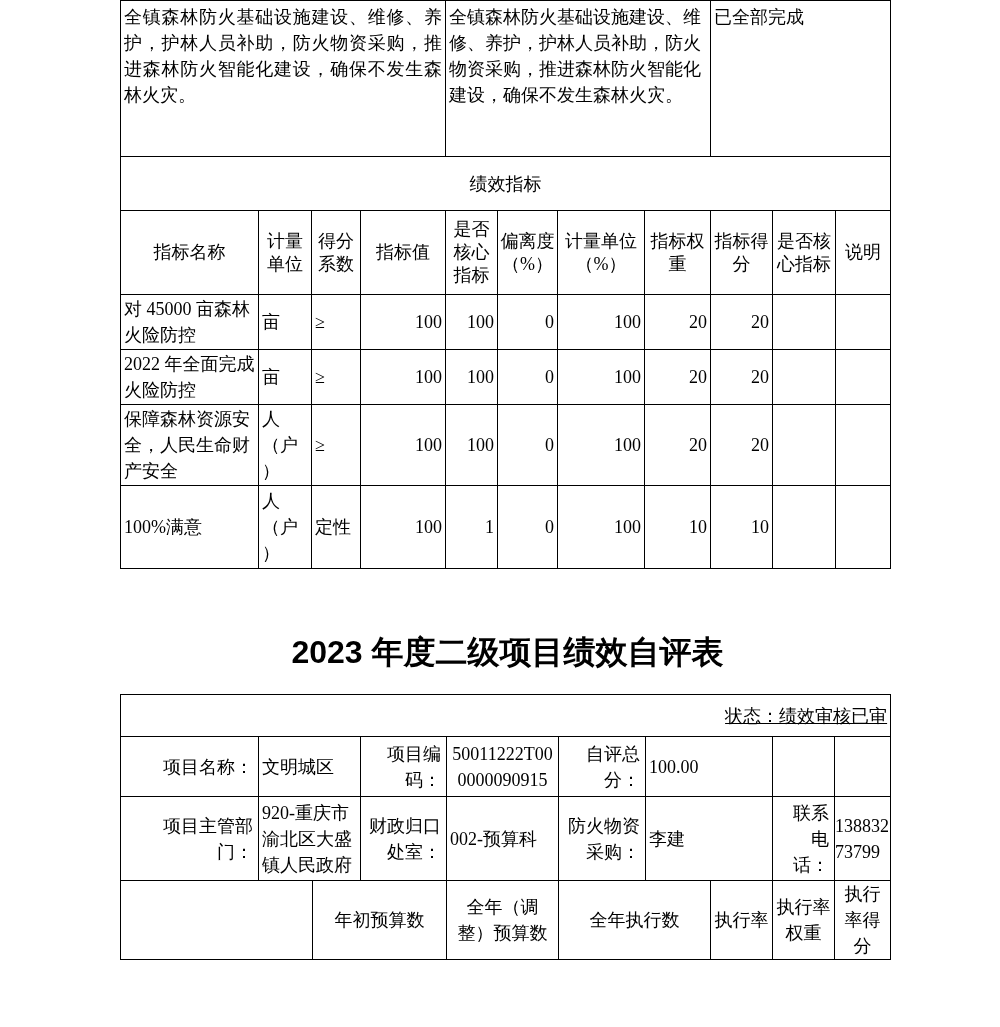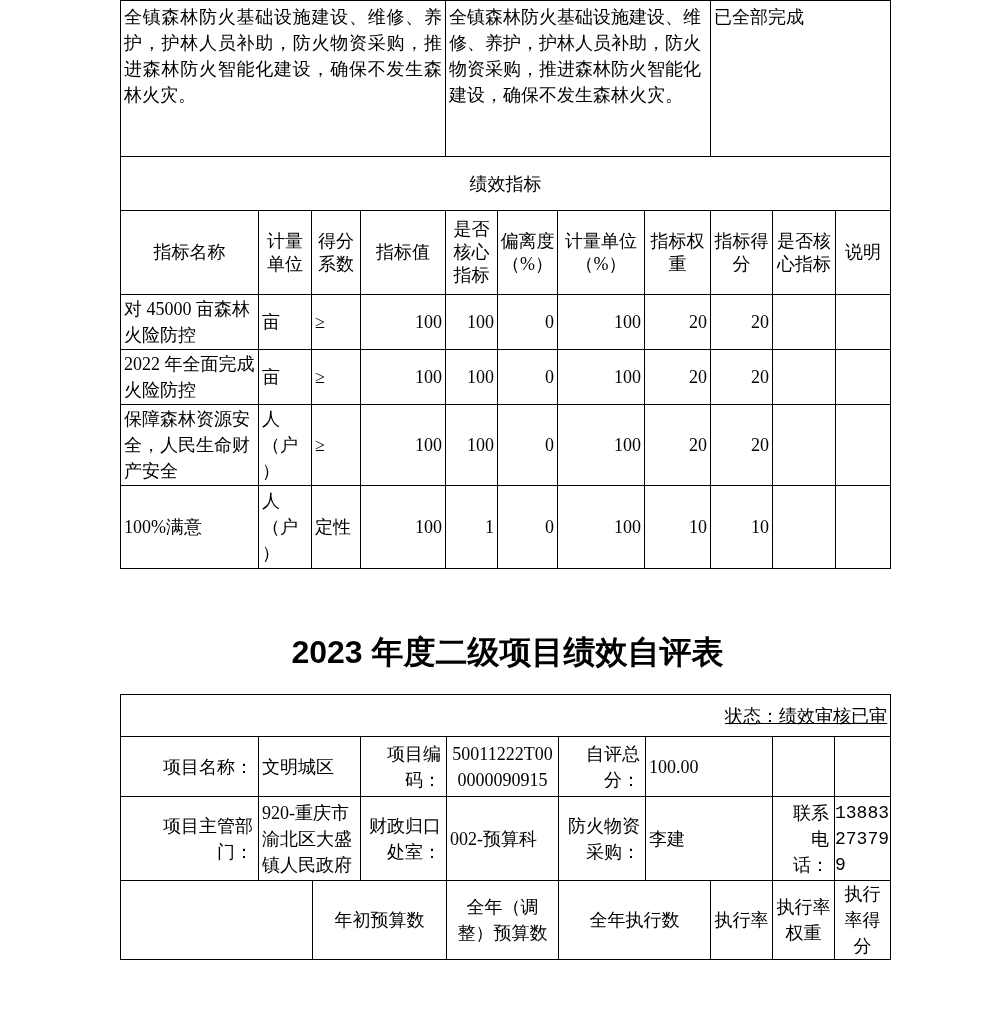--- a/index.html
+++ b/index.html
@@ -29,21 +29,21 @@
     word-wrap: break-word;
   }
   .c   { text-align: center; }
   .rr  { text-align: right; padding-right: 3px; }
   .lab { text-align: right; padding: 0 5px 0 4px; }
   .lab-narrow { padding-left: 16px; }
   .val { text-align: left; padding-left: 3px; }
   .vtop { vertical-align: top; padding-top: 3px; }
   .just { text-align: justify; }
   .brk { word-break: break-all; text-align: center; }
-  .phone { padding: 0; word-break: break-all; font-family: Liberation Mono, monospace; }
+  .phone { padding: 0; word-break: break-all; }
 
   
   .h139 { height: 156px; }
   .h54  { height: 54px; }
   .h84  { height: 84px; }
   .h55  { height: 55px; }
   .h65  { height: 51px; margin-left: 6px; }
   .h80  { height: 80px; }
   .h83  { height: 83px; }
   .h46  { height: 46px; }

